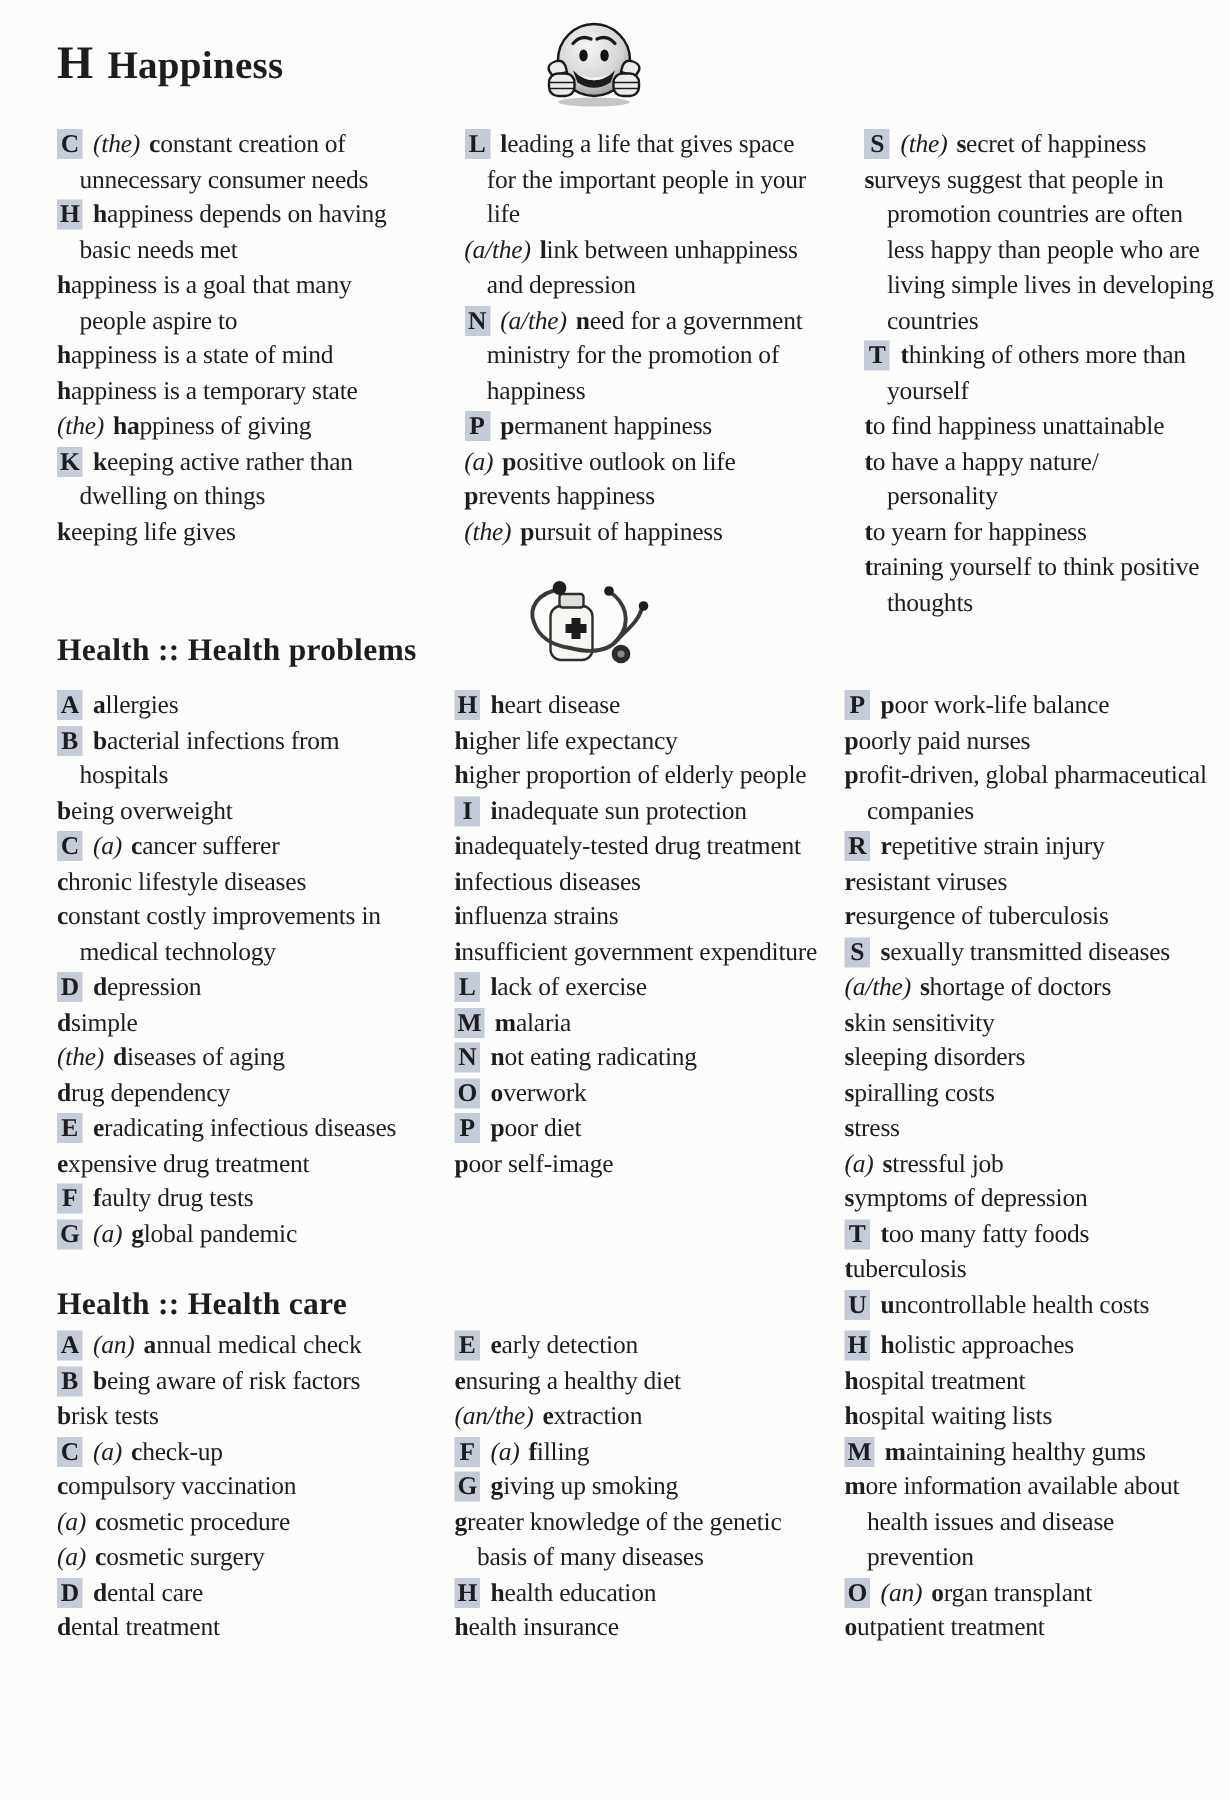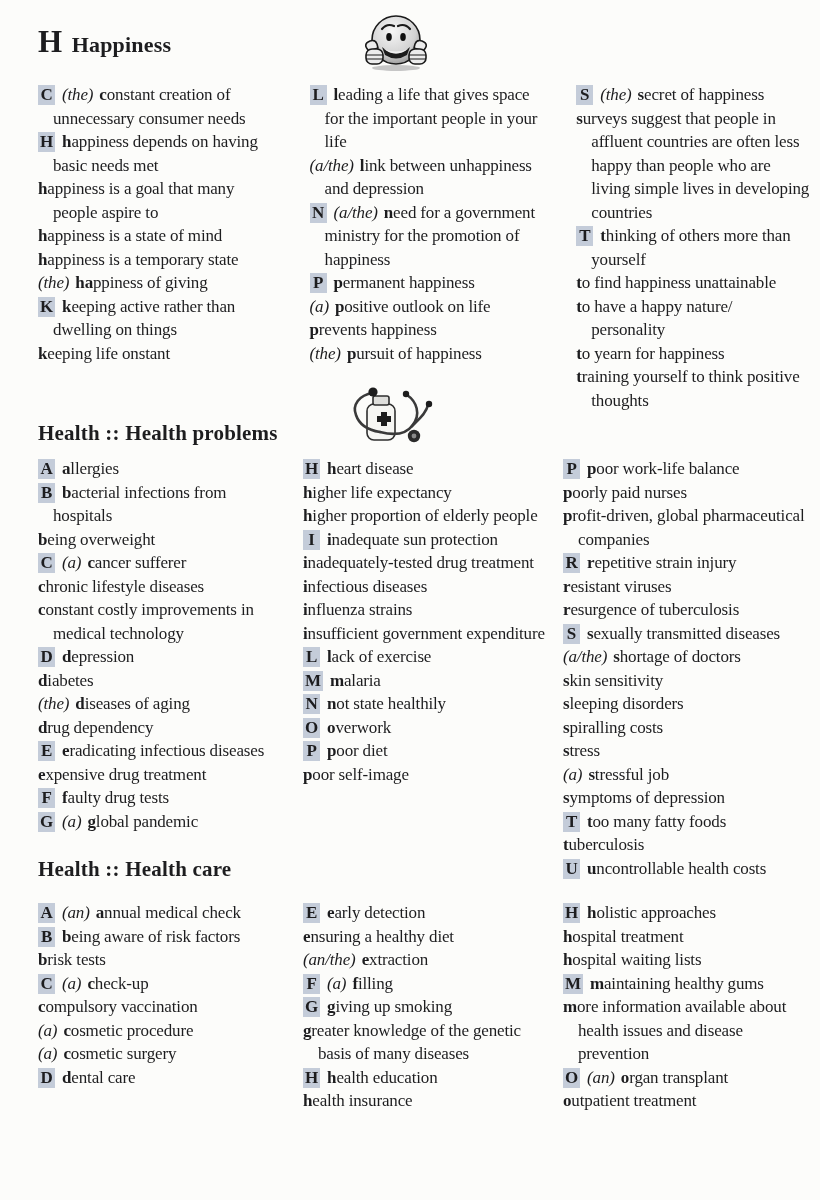--- a/index.html
+++ b/index.html
@@ -11,28 +11,28 @@
     font-family:"Liberation Serif","DejaVu Serif",serif;
     color:#1d1d1f;
   }
   .section{position:absolute;left:38px;width:772px;}
   .sec-happiness{top:22px;}
   .sec-health-problems{top:420px;}
   .sec-health-care{top:856px;}
 
   .sec-header{font-weight:700;line-height:40px;white-space:nowrap;}
   .sec-header .initial{font-size:31px;margin-right:9px;letter-spacing:.5px;}
-  .sec-header .title{font-size:22px;letter-spacing:.2px;}
+  .sec-header .title{font-size:26px;letter-spacing:.2px;}
   .sec-health-problems .sec-header,.sec-health-care .sec-header{line-height:27px;}
   .sec-health-problems .sec-header .title,.sec-health-care .sec-header .title{font-size:21px;}
 
   .cols{display:flex;}
   .sec-happiness .cols{margin-top:16px;gap:20px;}
   .sec-health-problems .cols{margin-top:9px;}
-  .sec-health-care .cols{margin-top:17px;}
+  .sec-health-care .cols{}
   .col{box-sizing:border-box;}
   .col1{width:265px;padding-right:14px;}
   .col2{width:260px;padding-right:13px;}
   .col3{width:247px;}
 
   .entry{
     font-size:17px;line-height:23.5px;
     padding-left:15px;text-indent:-15px;
     letter-spacing:-0.15px;
   }
@@ -83,34 +83,34 @@
 </div>
       <div class="cols">
         <div class="col col1">
           <div class="entry"><span class="lbox" style="background: rgb(196, 204, 217);">C</span><span class="article">(the)</span><b class="lead">c</b><span class="rest">onstant creation of unnecessary consumer needs</span></div>
           <div class="entry"><span class="lbox" style="background: rgb(196, 204, 217);">H</span><b class="lead">h</b><span class="rest">appiness depends on having basic needs met</span></div>
           <div class="entry"><b class="lead">h</b><span class="rest">appiness is a goal that many people aspire to</span></div>
           <div class="entry"><b class="lead">h</b><span class="rest">appiness is a state of mind</span></div>
           <div class="entry"><b class="lead">h</b><span class="rest">appiness is a temporary state</span></div>
           <div class="entry"><span class="article">(the)</span><b class="lead">ha</b><span class="rest">ppiness of giving</span></div>
           <div class="entry"><span class="lbox" style="background: rgb(196, 204, 217);">K</span><b class="lead">k</b><span class="rest">eeping active rather than dwelling on things</span></div>
-          <div class="entry"><b class="lead">k</b><span class="rest">eeping life onstant</span></div>
+          <div class="entry"><b class="lead">k</b><span class="rest">eeping life gives</span></div>
         </div>
         <div class="col col2">
           <div class="entry"><span class="lbox" style="background: rgb(196, 204, 217);">L</span><b class="lead">l</b><span class="rest">eading a life that gives space for the important people in your life</span></div>
           <div class="entry"><span class="article">(a/the)</span><b class="lead">l</b><span class="rest">ink between unhappiness and depression</span></div>
           <div class="entry"><span class="lbox" style="background: rgb(196, 204, 217);">N</span><span class="article">(a/the)</span><b class="lead">n</b><span class="rest">eed for a government ministry for the promotion of happiness</span></div>
           <div class="entry"><span class="lbox" style="background: rgb(196, 204, 217);">P</span><b class="lead">p</b><span class="rest">ermanent happiness</span></div>
           <div class="entry"><span class="article">(a)</span><b class="lead">p</b><span class="rest">ositive outlook on life</span></div>
           <div class="entry"><b class="lead">p</b><span class="rest">revents happiness</span></div>
           <div class="entry"><span class="article">(the)</span><b class="lead">p</b><span class="rest">ursuit of happiness</span></div>
         </div>
         <div class="col col3">
           <div class="entry"><span class="lbox" style="background: rgb(196, 204, 217);">S</span><span class="article">(the)</span><b class="lead">s</b><span class="rest">ecret of happiness</span></div>
-          <div class="entry"><b class="lead">s</b><span class="rest">urveys suggest that people in affluent countries are often less happy than people who are living simple lives in developing countries</span></div>
+          <div class="entry"><b class="lead">s</b><span class="rest">urveys suggest that people in promotion countries are often less happy than people who are living simple lives in developing countries</span></div>
           <div class="entry"><span class="lbox" style="background: rgb(196, 204, 217);">T</span><b class="lead">t</b><span class="rest">hinking of others more than yourself</span></div>
           <div class="entry"><b class="lead">t</b><span class="rest">o find happiness unattainable</span></div>
           <div class="entry"><b class="lead">t</b><span class="rest">o have a happy nature/ personality</span></div>
           <div class="entry"><b class="lead">t</b><span class="rest">o yearn for happiness</span></div>
           <div class="entry"><b class="lead">t</b><span class="rest">raining yourself to think positive thoughts</span></div>
         </div>
       </div>
     </section>
     <section class="section sec-health-problems">
       <div class="sec-header"><span class="title">Health :: Health problems</span></div>
@@ -134,40 +134,40 @@
 </div>
       <div class="cols">
         <div class="col col1">
           <div class="entry"><span class="lbox" style="background: rgb(196, 204, 217);">A</span><b class="lead">a</b><span class="rest">llergies</span></div>
           <div class="entry"><span class="lbox" style="background: rgb(196, 204, 217);">B</span><b class="lead">b</b><span class="rest">acterial infections from hospitals</span></div>
           <div class="entry"><b class="lead">b</b><span class="rest">eing overweight</span></div>
           <div class="entry"><span class="lbox" style="background: rgb(196, 204, 217);">C</span><span class="article">(a)</span><b class="lead">c</b><span class="rest">ancer sufferer</span></div>
           <div class="entry"><b class="lead">c</b><span class="rest">hronic lifestyle diseases</span></div>
           <div class="entry"><b class="lead">c</b><span class="rest">onstant costly improvements in medical technology</span></div>
           <div class="entry"><span class="lbox" style="background: rgb(196, 204, 217);">D</span><b class="lead">d</b><span class="rest">epression</span></div>
-          <div class="entry"><b class="lead">d</b><span class="rest">iabetes</span></div>
+          <div class="entry"><b class="lead">d</b><span class="rest">simple</span></div>
           <div class="entry"><span class="article">(the)</span><b class="lead">d</b><span class="rest">iseases of aging</span></div>
           <div class="entry"><b class="lead">d</b><span class="rest">rug dependency</span></div>
           <div class="entry"><span class="lbox" style="background: rgb(196, 204, 217);">E</span><b class="lead">e</b><span class="rest">radicating infectious diseases</span></div>
           <div class="entry"><b class="lead">e</b><span class="rest">xpensive drug treatment</span></div>
           <div class="entry"><span class="lbox" style="background: rgb(196, 204, 217);">F</span><b class="lead">f</b><span class="rest">aulty drug tests</span></div>
           <div class="entry"><span class="lbox" style="background: rgb(196, 204, 217);">G</span><span class="article">(a)</span><b class="lead">g</b><span class="rest">lobal pandemic</span></div>
         </div>
         <div class="col col2">
           <div class="entry"><span class="lbox" style="background: rgb(196, 204, 217);">H</span><b class="lead">h</b><span class="rest">eart disease</span></div>
           <div class="entry"><b class="lead">h</b><span class="rest">igher life expectancy</span></div>
           <div class="entry"><b class="lead">h</b><span class="rest">igher proportion of elderly people</span></div>
           <div class="entry"><span class="lbox" style="background: rgb(196, 204, 217);">I</span><b class="lead">i</b><span class="rest">nadequate sun protection</span></div>
           <div class="entry"><b class="lead">i</b><span class="rest">nadequately-tested drug treatment</span></div>
           <div class="entry"><b class="lead">i</b><span class="rest">nfectious diseases</span></div>
           <div class="entry"><b class="lead">i</b><span class="rest">nfluenza strains</span></div>
           <div class="entry"><b class="lead">i</b><span class="rest">nsufficient government expenditure</span></div>
           <div class="entry"><span class="lbox" style="background: rgb(196, 204, 217);">L</span><b class="lead">l</b><span class="rest">ack of exercise</span></div>
           <div class="entry"><span class="lbox" style="background: rgb(196, 204, 217);">M</span><b class="lead">m</b><span class="rest">alaria</span></div>
-          <div class="entry"><span class="lbox" style="background: rgb(196, 204, 217);">N</span><b class="lead">n</b><span class="rest">ot state healthily</span></div>
+          <div class="entry"><span class="lbox" style="background: rgb(196, 204, 217);">N</span><b class="lead">n</b><span class="rest">ot eating radicating</span></div>
           <div class="entry"><span class="lbox" style="background: rgb(196, 204, 217);">O</span><b class="lead">o</b><span class="rest">verwork</span></div>
           <div class="entry"><span class="lbox" style="background: rgb(196, 204, 217);">P</span><b class="lead">p</b><span class="rest">oor diet</span></div>
           <div class="entry"><b class="lead">p</b><span class="rest">oor self-image</span></div>
         </div>
         <div class="col col3">
           <div class="entry"><span class="lbox" style="background: rgb(196, 204, 217);">P</span><b class="lead">p</b><span class="rest">oor work-life balance</span></div>
           <div class="entry"><b class="lead">p</b><span class="rest">oorly paid nurses</span></div>
           <div class="entry"><b class="lead">p</b><span class="rest">rofit-driven, global pharmaceutical companies</span></div>
           <div class="entry"><span class="lbox" style="background: rgb(196, 204, 217);">R</span><b class="lead">r</b><span class="rest">epetitive strain injury</span></div>
           <div class="entry"><b class="lead">r</b><span class="rest">esistant viruses</span></div>
@@ -191,20 +191,21 @@
       <div class="cols">
         <div class="col col1">
           <div class="entry"><span class="lbox" style="background: rgb(196, 204, 217);">A</span><span class="article">(an)</span><b class="lead">a</b><span class="rest">nnual medical check</span></div>
           <div class="entry"><span class="lbox" style="background: rgb(196, 204, 217);">B</span><b class="lead">b</b><span class="rest">eing aware of risk factors</span></div>
           <div class="entry"><b class="lead">b</b><span class="rest">risk tests</span></div>
           <div class="entry"><span class="lbox" style="background: rgb(196, 204, 217);">C</span><span class="article">(a)</span><b class="lead">c</b><span class="rest">heck-up</span></div>
           <div class="entry"><b class="lead">c</b><span class="rest">ompulsory vaccination</span></div>
           <div class="entry"><span class="article">(a)</span><b class="lead">c</b><span class="rest">osmetic procedure</span></div>
           <div class="entry"><span class="article">(a)</span><b class="lead">c</b><span class="rest">osmetic surgery</span></div>
           <div class="entry"><span class="lbox" style="background: rgb(196, 204, 217);">D</span><b class="lead">d</b><span class="rest">ental care</span></div>
+          <div class="entry"><b class="lead">d</b><span class="rest">ental treatment</span></div>
         </div>
         <div class="col col2">
           <div class="entry"><span class="lbox" style="background: rgb(196, 204, 217);">E</span><b class="lead">e</b><span class="rest">arly detection</span></div>
           <div class="entry"><b class="lead">e</b><span class="rest">nsuring a healthy diet</span></div>
           <div class="entry"><span class="article">(an/the)</span><b class="lead">e</b><span class="rest">xtraction</span></div>
           <div class="entry"><span class="lbox" style="background: rgb(196, 204, 217);">F</span><span class="article">(a)</span><b class="lead">f</b><span class="rest">illing</span></div>
           <div class="entry"><span class="lbox" style="background: rgb(196, 204, 217);">G</span><b class="lead">g</b><span class="rest">iving up smoking</span></div>
           <div class="entry"><b class="lead">g</b><span class="rest">reater knowledge of the genetic basis of many diseases</span></div>
           <div class="entry"><span class="lbox" style="background: rgb(196, 204, 217);">H</span><b class="lead">h</b><span class="rest">ealth education</span></div>
           <div class="entry"><b class="lead">h</b><span class="rest">ealth insurance</span></div>

